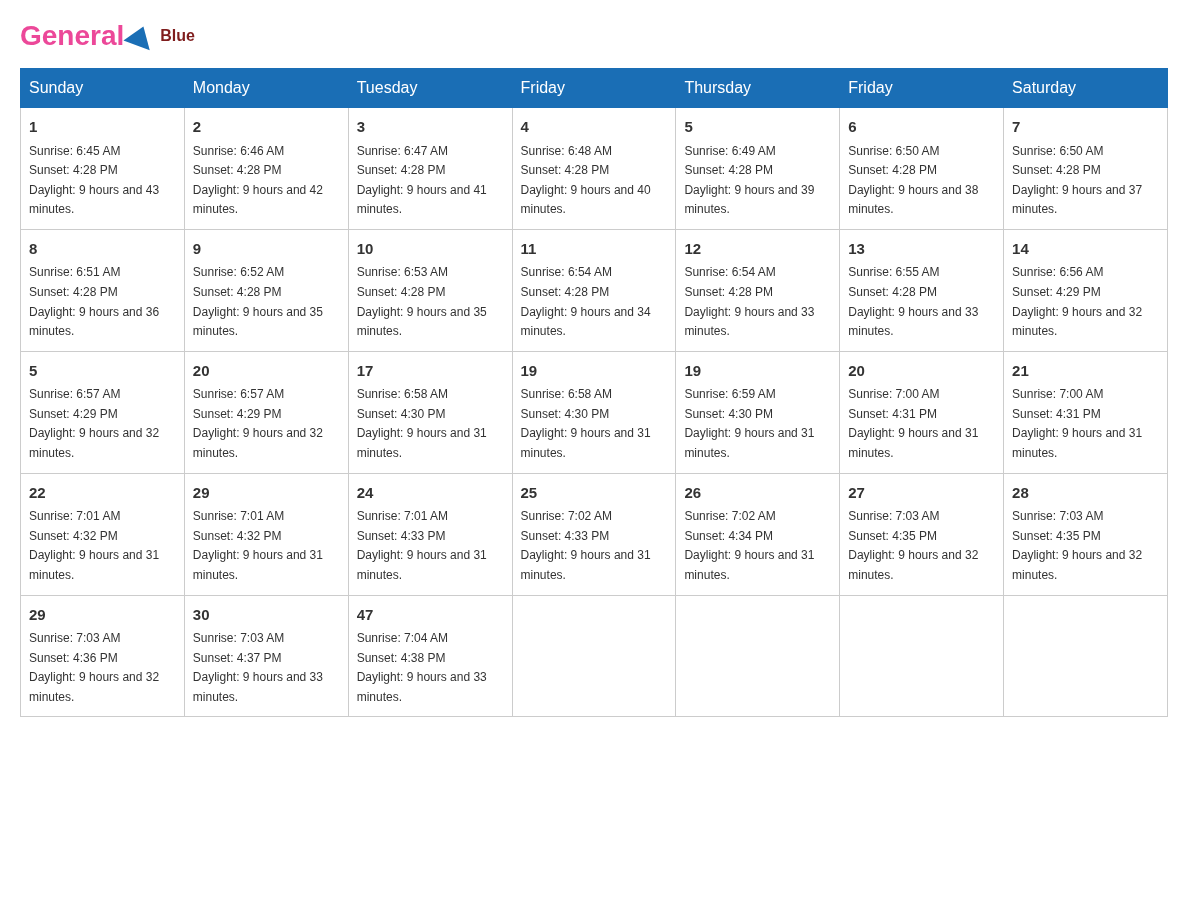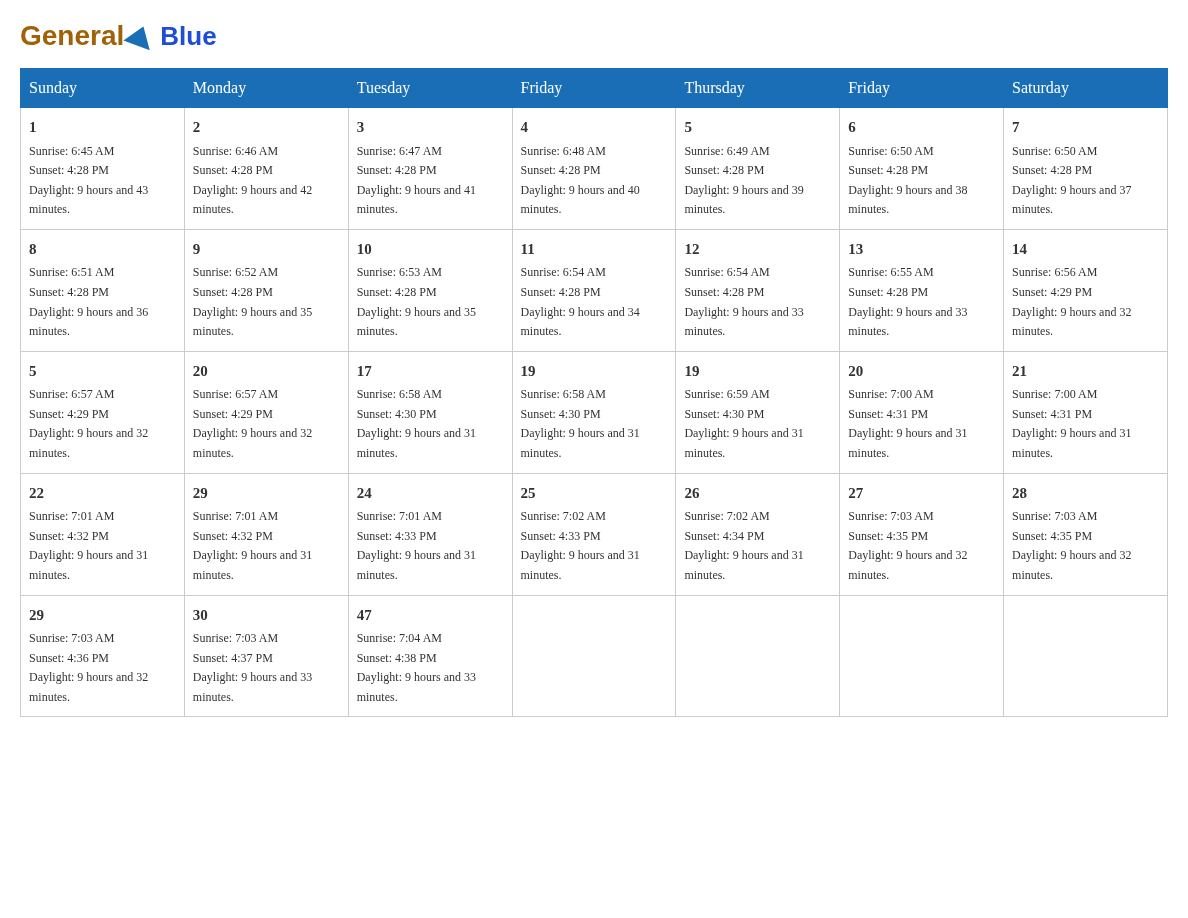--- a/index.html
+++ b/index.html
@@ -21,54 +21,53 @@
       flex-direction: column;
       align-items: flex-start;
     }
     .logo-text {
       display: flex;
       align-items: center;
       font-size: 28px;
       font-weight: bold;
       color: #333;
     }
-    .logo-general { color: #a16207; }
+    .logo-general { color: #ec4899; }
     .logo-triangle {
       width: 0;
       height: 0;
       border-left: 14px solid transparent;
       border-right: 14px solid transparent;
       border-bottom: 20px solid #1a6eb5;
       margin: 0 2px;
       transform: rotate(20deg);
     }
     .logo-blue-text {
-      color: #1d4ed8;
-      font-size: 26px;
+      color: #7f1d1d;
+      font-size: 16px;
       margin-left: 4px;
     }
     .title-area {
       text-align: right;
     }
     .month-title {
       font-size: 52px;
       font-weight: normal;
       color: #222;
       line-height: 1.1;
     }
     .location-title {
       font-size: 22px;
       color: #555;
       margin-top: 4px;
     }
     .calendar-table {
       width: 100%;
       border-collapse: collapse;
       table-layout: fixed;
-      font-family: Liberation Serif, serif;
     }
     .calendar-table thead tr th {
       background-color: #1a6eb5;
       color: #fff;
       padding: 10px 8px;
       font-size: 16px;
       font-weight: normal;
       text-align: left;
       border: 1px solid #1a6eb5;
     }

